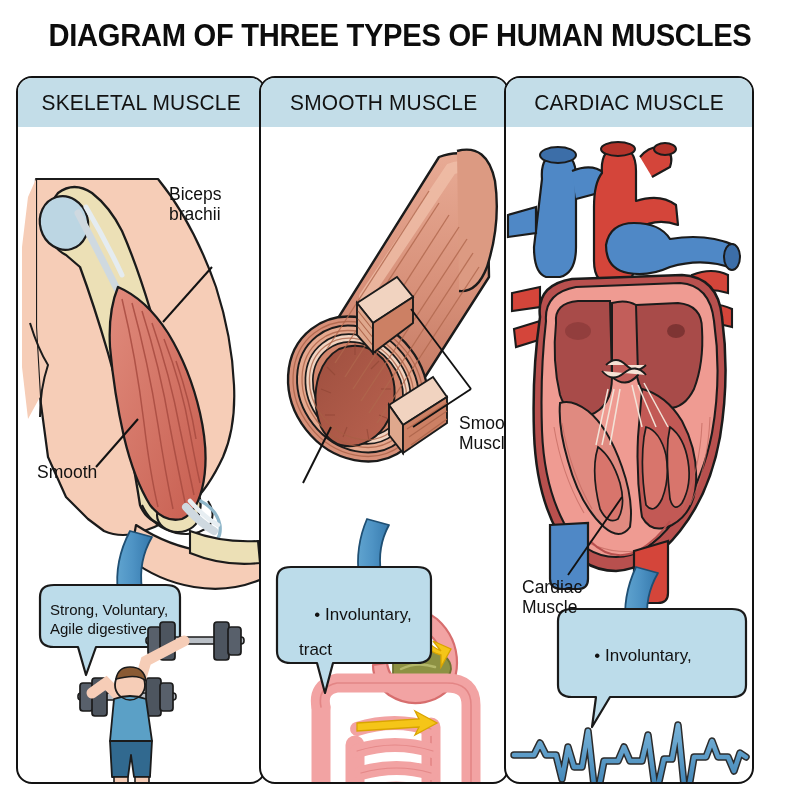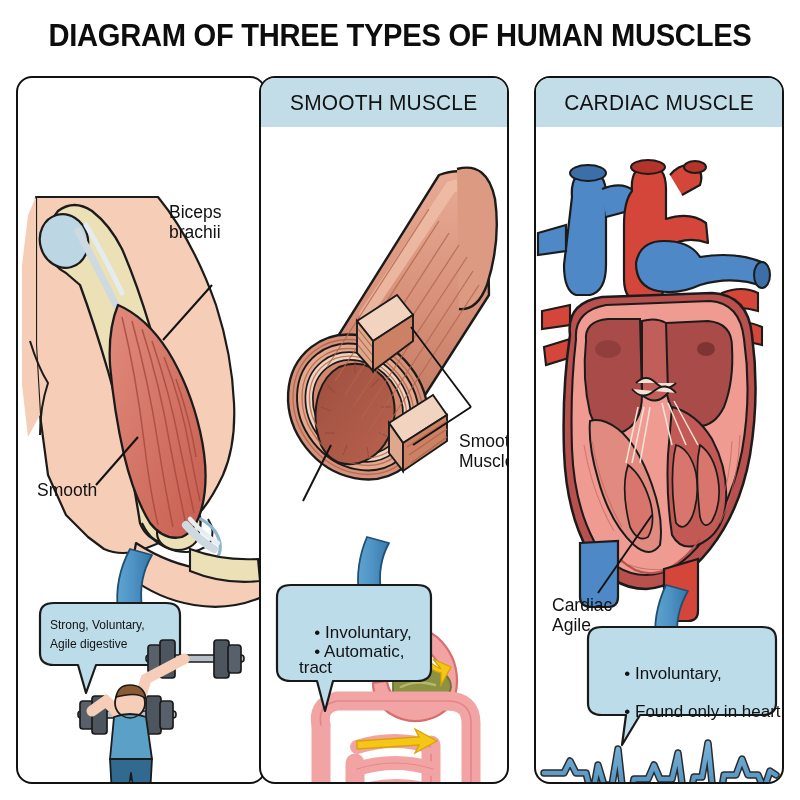--- a/index.html
+++ b/index.html
@@ -38,21 +38,21 @@
     width: 250px;
     height: 708px;
     border: 2.5px solid #121212;
     border-radius: 16px;
     background: #ffffff;
     overflow: hidden;
     box-sizing: border-box;
   }
   #panel-skeletal { left: 16px; }
   #panel-smooth   { left: 259px; }
-  #panel-cardiac  { left: 534px; }
+  #panel-cardiac  { left: 504px; }
 
   .panel-header {
     position: absolute;
     top: 0; left: 0; right: 0;
     height: 49px;
     background: #c3dde8;
     display: flex;
     align-items: center;
     justify-content: center;
   }
@@ -60,21 +60,21 @@
     font-size: 22.5px;
     font-weight: normal;
     color: #121212;
     letter-spacing: 0.2px;
     transform: scaleX(0.93);
     white-space: nowrap;
   }
 
   .panel-body {
     position: absolute;
-    top: 49px; left: 0; right: 0; bottom: 0; margin-top: 18px;
+    top: 49px; left: 0; right: 0; bottom: 0;
   }
 
   .art {
     position: absolute;
     left: 0; top: 0;
     width: 246px;
     height: 655px;
   }
 
   
@@ -82,33 +82,36 @@
     position: absolute;
     font-size: 17.5px;
     color: #111;
     line-height: 1.12;
     white-space: pre;
   }
 
   
   .bubble-text {
     position: absolute;
-    font-size: 12px;
+    font-size: 15px;
     color: #121212;
     line-height: 1.28;
     white-space: pre;
   }
   .bubble-text.small { font-size: 17px; }
 </style>
 </head>
 <body>
 
 <div id="page-title">DIAGRAM OF THREE TYPES OF HUMAN MUSCLES</div>
 
 <div class="panel" id="panel-skeletal">
+  <div class="panel-header">
+    <span class="panel-header-text">SKELETAL MUSCLE</span>
+  </div>
   <div class="panel-body">
 
     <svg class="art" viewBox="0 0 246 655">
       <defs>
         <linearGradient id="arrGrad1" x1="0" y1="0" x2="1" y2="0">
           <stop offset="0%" stop-color="#6fb2d9"></stop>
           <stop offset="55%" stop-color="#4e93c4"></stop>
           <stop offset="100%" stop-color="#2f72a6"></stop>
         </linearGradient>
         <linearGradient id="musGrad" x1="0" y1="0" x2="1" y2="1">
@@ -349,23 +352,20 @@
       <path d="M16 452 Q16 440 30 440 L156 440 Q170 440 170 452 L170 524
                Q170 536 156 536 L72 536 L64 566 L56 536 L30 536 Q16 536 16 524 Z" fill="#bcdcea" stroke="#1a1a1a" stroke-width="2.2" stroke-linejoin="round"></path>
     </svg>
 
     <div class="lbl" style="left:198px; top:287px;">Smooth
 Muscle</div>
 
     <div class="bubble-text small" style="left:25px; top:455px;">
       <span>• </span><span>Involuntary,</span>
     </div>
-    <div class="bubble-text small" style="left:25px; top:474px;">
-      <span>• </span><span>Automatic,</span>
-    </div>
     <div class="bubble-text small" style="left:38px; top:512px;">tract</div>
   </div>
 </div>
 
 <div class="panel" id="panel-cardiac">
   <div class="panel-header">
     <span class="panel-header-text">CARDIAC MUSCLE</span>
   </div>
   <div class="panel-body">
 
@@ -473,22 +473,19 @@
                  L142 608 L150 668 L158 632 L166 632 L172 598 L180 678 L188 630
                  L200 630 L206 614 L212 630 L222 630 L228 644 L234 626 L240 630" fill="none" stroke="#2b2b2b" stroke-width="7.5" stroke-linejoin="round" stroke-linecap="round"></path>
         <path d="M8 628 L28 628 L34 616 L40 628 L50 628 L56 652 L62 620 L68 640 L76 640
                  L82 604 L90 676 L98 634 L112 634 L118 620 L124 634 L136 634
                  L142 608 L150 668 L158 632 L166 632 L172 598 L180 678 L188 630
                  L200 630 L206 614 L212 630 L222 630 L228 644 L234 626 L240 630" fill="none" stroke="url(#ecgGrad)" stroke-width="4.5" stroke-linejoin="round" stroke-linecap="round"></path>
       </g>
     </svg>
 
     <div class="lbl" style="left:16px; top:451px;">Cardiac
-Agile</div>
+Muscle</div>
 
     <div class="bubble-text small" style="left:60px; top:496px;">
       <span>• </span><span>Involuntary,</span>
     </div>
-    <div class="bubble-text small" style="left:60px; top:534px;">
-      <span>• </span><span>Found only in heart</span>
-    </div>
   </div>
 </div>
 
 </body></html>

